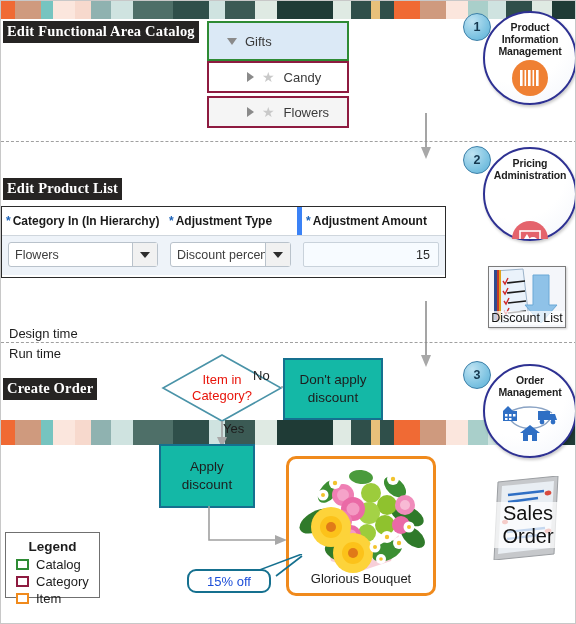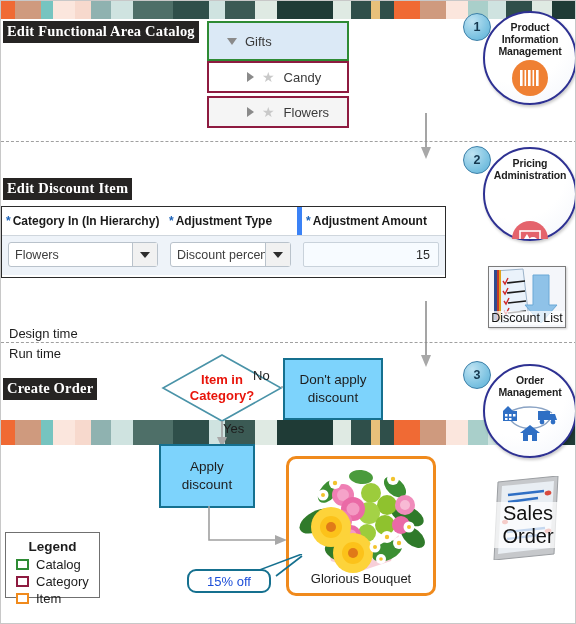--- a/index.html
+++ b/index.html
@@ -93,25 +93,25 @@
     display:flex;align-items:center;justify-content:flex-end;
     padding:0 8px;font-size:12.5px;color:#2a2a2a;
   }
 
   
   .plabel{position:absolute;font-size:13px;color:#1d1d1d;white-space:nowrap;}
 
   
   .fbox{
     position:absolute;box-sizing:border-box;
-    border:2px solid #15708f;background:#7dd3fc;
+    border:2px solid #15708f;background:#14b8a6;
     display:flex;align-items:center;justify-content:center;
     text-align:center;font-size:13.5px;color:#1d1d1d;line-height:1.3;
   }
-  .diamondwrap{position:absolute;font-weight:bold;}
+  .diamondwrap{position:absolute;}
   .diamondwrap .dtxt{
     position:absolute;left:0;top:0;width:100%;height:100%;
     display:flex;align-items:center;justify-content:center;
     text-align:center;color:#e8140a;font-size:13px;line-height:1.25;
   }
   .edgelbl{position:absolute;font-size:13px;color:#1d1d1d;background:transparent;}
 
   
   .itemcard{
     position:absolute;box-sizing:border-box;
@@ -261,21 +261,21 @@
     <span class="star">★</span>
     <span>Candy</span>
   </div>
 
   <div class="treerow cat2" style="left:206px;top:95px;width:142px;height:32px;padding-left:38px;">
     <span class="tw right"></span>
     <span class="star">★</span>
     <span>Flowers</span>
   </div>
 
-  <div class="hdr" style="left:2px;top:177px;">Edit Discount Item</div>
+  <div class="hdr" style="left:2px;top:177px;">Edit Product List</div>
 
   <div class="dtable" style="left:0px;top:205px;width:445px;height:72px;">
     <div class="dhead">
       <div class="dcell" style="width:163px;text-align:center;">
         <span class="req">*</span><span>Category In (In Hierarchy)</span>
       </div>
       <div class="dcell" style="width:133px;">
         <span class="req">*</span><span>Adjustment Type</span>
       </div>
       <div class="dcell" style="width:149px;">

